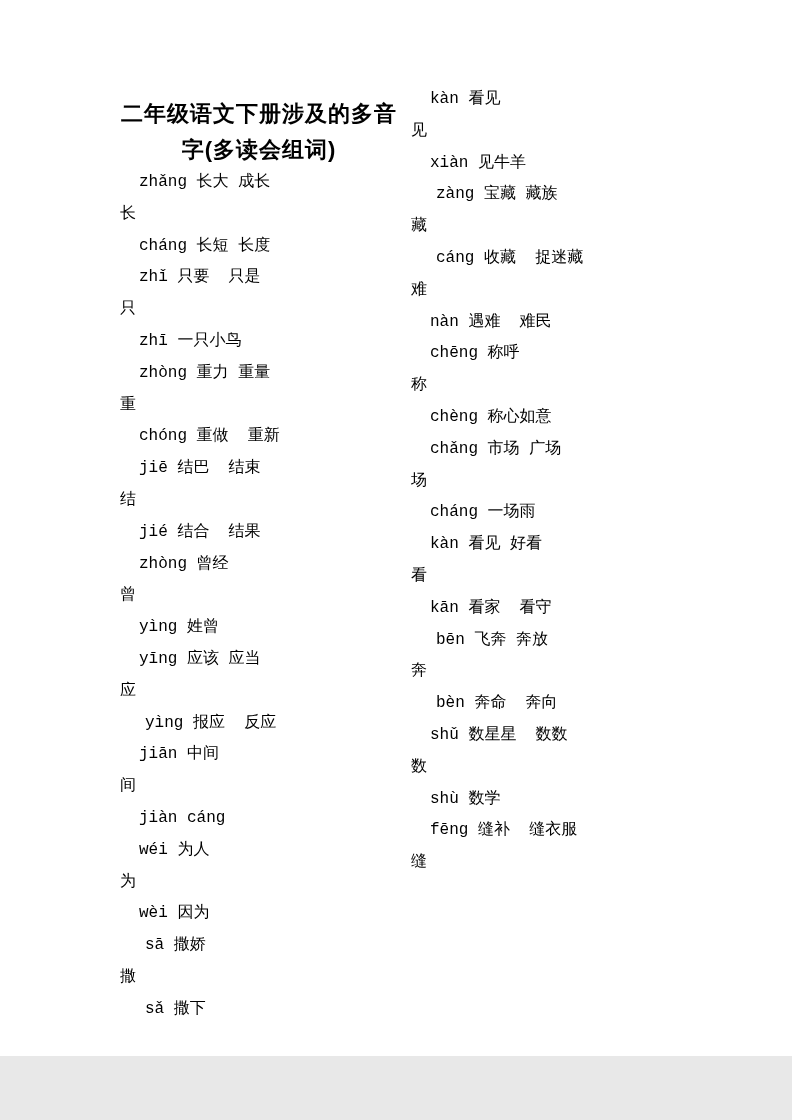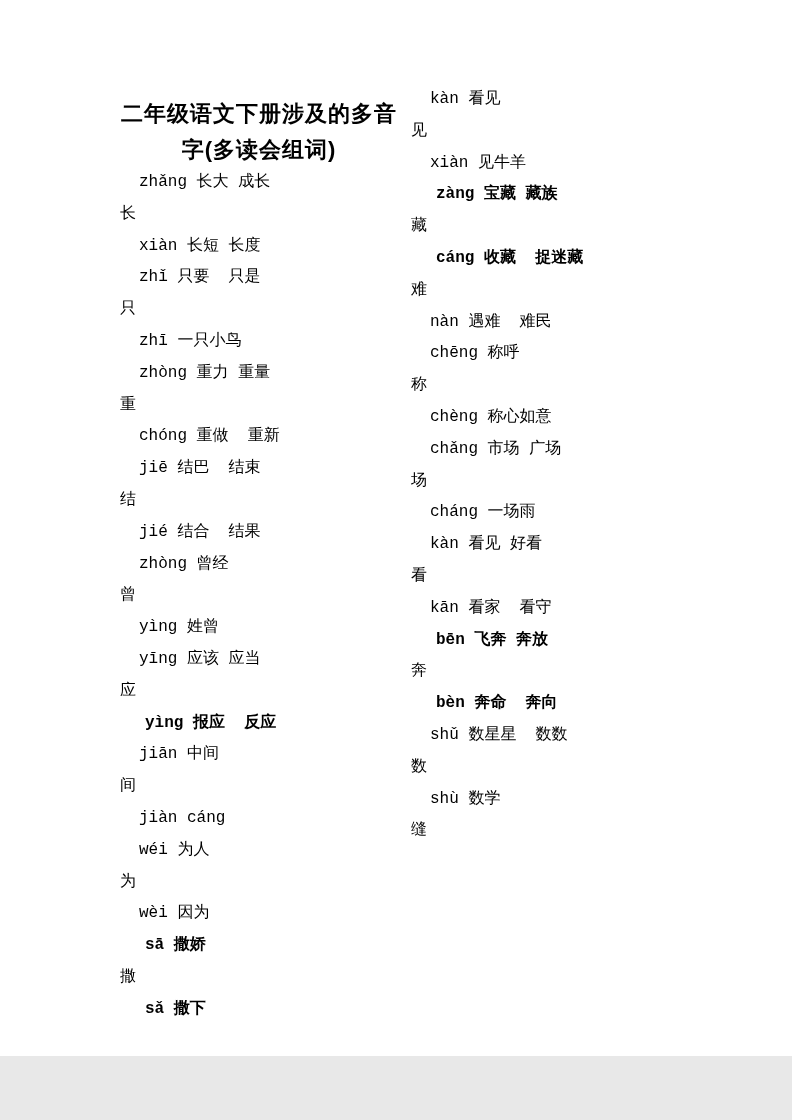--- a/index.html
+++ b/index.html
@@ -45,35 +45,34 @@
     white-space: pre;
   }
   .char {
     padding-left: 0;
   }
   .reading {
     padding-left: 19px;
   }
   .reading-extra {
     padding-left: 25px;
-    font-weight: bold;
   }
 </style>
 </head>
 <body>
 
 <div class="page">
 
   <div class="col col-left">
     <div class="doc-title">二年级语文下册涉及的多音</div>
     <div class="doc-title">字(多读会组词)</div>
 
     <div class="line reading">zhǎng 长大 成长</div>
     <div class="line char">长</div>
-    <div class="line reading">xiàn 长短 长度</div>
+    <div class="line reading">cháng 长短 长度</div>
     <div class="line reading">zhǐ 只要  只是</div>
     <div class="line char">只</div>
     <div class="line reading">zhī 一只小鸟</div>
     <div class="line reading">zhòng 重力 重量</div>
     <div class="line char">重</div>
     <div class="line reading">chóng 重做  重新</div>
     <div class="line reading">jiē 结巴  结束</div>
     <div class="line char">结</div>
     <div class="line reading">jié 结合  结果</div>
     <div class="line reading">zhòng 曾经</div>
@@ -110,16 +109,17 @@
     <div class="line reading">cháng 一场雨</div>
     <div class="line reading">kàn 看见 好看</div>
     <div class="line char">看</div>
     <div class="line reading">kān 看家  看守</div>
     <div class="line reading-extra line">bēn 飞奔 奔放</div>
     <div class="line char">奔</div>
     <div class="line reading-extra line">bèn 奔命  奔向</div>
     <div class="line reading">shǔ 数星星  数数</div>
     <div class="line char">数</div>
     <div class="line reading">shù 数学</div>
+    <div class="line reading">fēng 缝补  缝衣服</div>
     <div class="line char">缝</div>
   </div>
 
 </div>
 
 </body></html>

